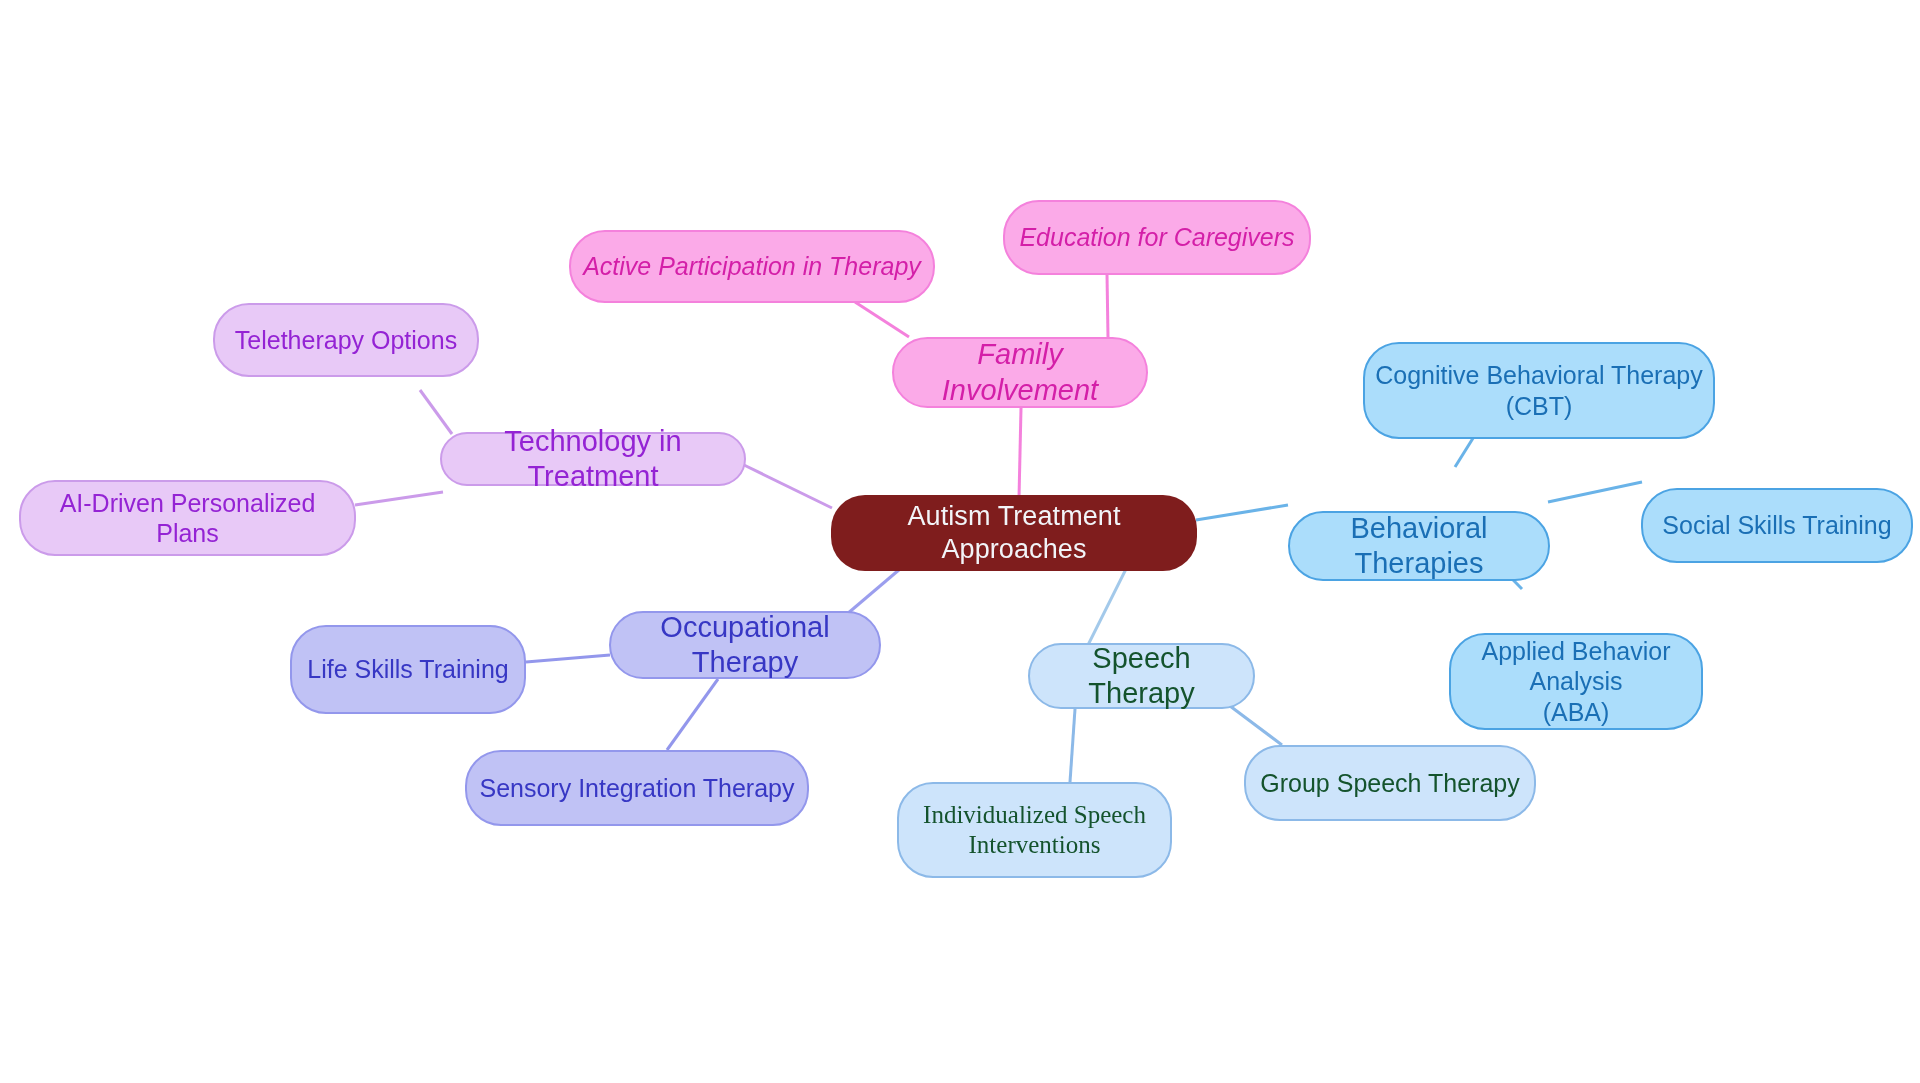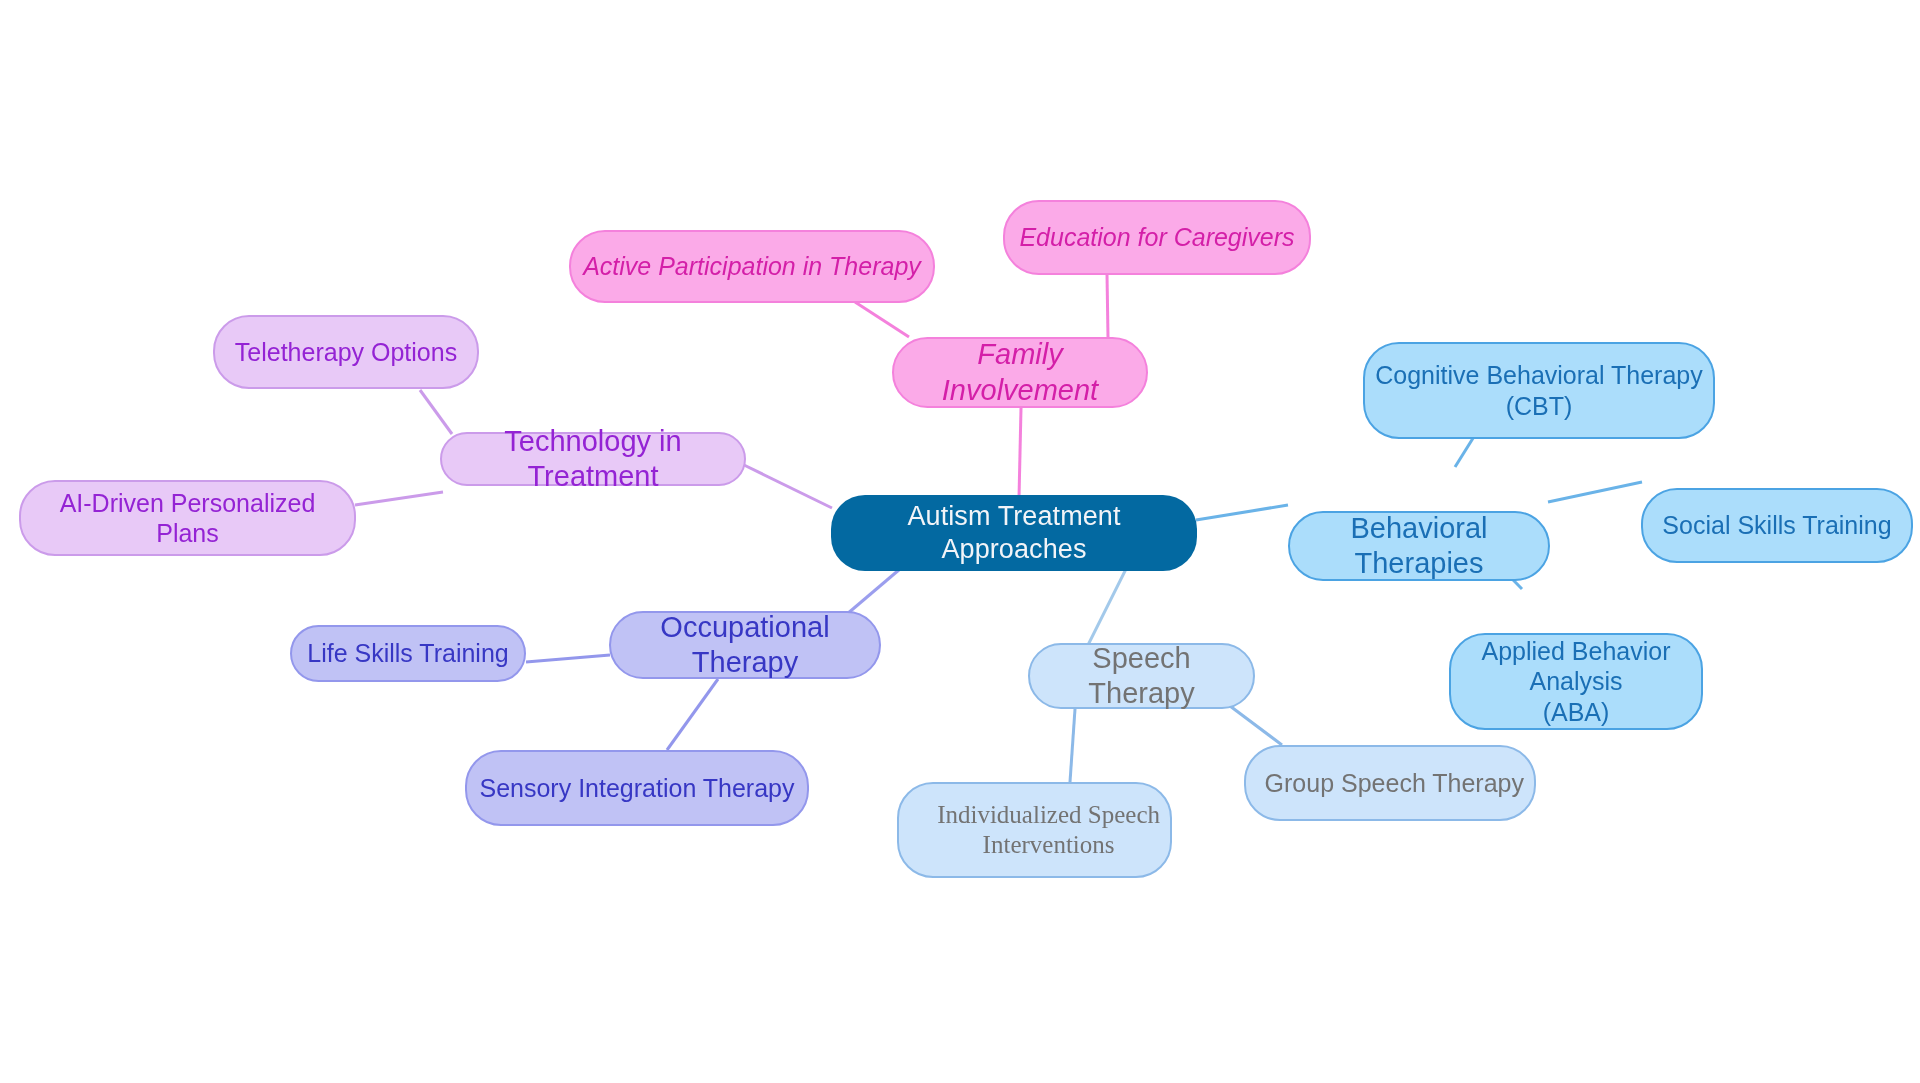--- a/index.html
+++ b/index.html
@@ -37,31 +37,31 @@
     border-radius: 36px;
     border-style: solid;
     border-width: 2px;
     line-height: 1.22;
     padding: 4px 10px;
     white-space: pre-line;
   }
   .node-root {
     border-radius: 34px;
     border-width: 0;
-    background: #0369a1;
+    background: #7f1d1d;
     color: #f2f4f8;
     font-size: 27px;
     letter-spacing: 0.1px;
   }
   .node-l1 { font-size: 29px; }
   .node-l2 { font-size: 25px; }
 
   
   .pal-blue        { background:#abddfb; border-color:#4ba3e3; color:#1a6fb5;margin-top:44px; }
-  .pal-paleblue    { background:#cde4fb; border-color:#8cb9e8; color:#737373;justify-content:flex-end; }
+  .pal-paleblue    { background:#cde4fb; border-color:#8cb9e8; color:#14532d; }
   .pal-periwinkle  { background:#c0c2f5; border-color:#9397ec; color:#3737c4; }
   .pal-orchid      { background:#e8c9f7; border-color:#cb9bea; color:#9423d4; }
   .pal-pink        { background:#fbaae8; border-color:#f481dc; color:#d41fa8;font-style:italic; }
 </style>
 </head>
 <body>
 
 <div id="mindmap-canvas">
 
   <svg id="edge-layer" viewBox="0 0 1920 1083" xmlns="http://www.w3.org/2000/svg">
@@ -115,31 +115,31 @@
     <span>Individualized Speech
 Interventions</span>
   </div>
   <div class="node node-l2 pal-paleblue" style="left:1244px; top:745px; width:292px; height:76px;">
     <span>Group Speech Therapy</span>
   </div>
 
   <div class="node node-l1 pal-periwinkle" style="left:609px; top:611px; width:272px; height:68px;">
     <span>Occupational Therapy</span>
   </div>
-  <div class="node node-l2 pal-periwinkle" style="left:290px; top:625px; width:236px; height:57px;">
+  <div class="node node-l2 pal-periwinkle" style="left:290px; top:625px; width:236px; height:89px;">
     <span>Life Skills Training</span>
   </div>
   <div class="node node-l2 pal-periwinkle" style="left:465px; top:750px; width:344px; height:76px;">
     <span>Sensory Integration Therapy</span>
   </div>
 
   <div class="node node-l1 pal-orchid" style="left:440px; top:432px; width:306px; height:54px;">
     <span>Technology in Treatment</span>
   </div>
-  <div class="node node-l2 pal-orchid" style="left:213px; top:315px; width:266px; height:74px;">
+  <div class="node node-l2 pal-orchid" style="left:213px; top:303px; width:266px; height:74px;">
     <span>Teletherapy Options</span>
   </div>
   <div class="node node-l2 pal-orchid" style="left:19px; top:480px; width:337px; height:76px;">
     <span>AI-Driven Personalized Plans</span>
   </div>
 
   <div class="node node-l1 pal-pink" style="left:892px; top:337px; width:256px; height:71px;">
     <span>Family Involvement</span>
   </div>
   <div class="node node-l2 pal-pink" style="left:569px; top:230px; width:366px; height:73px;">

